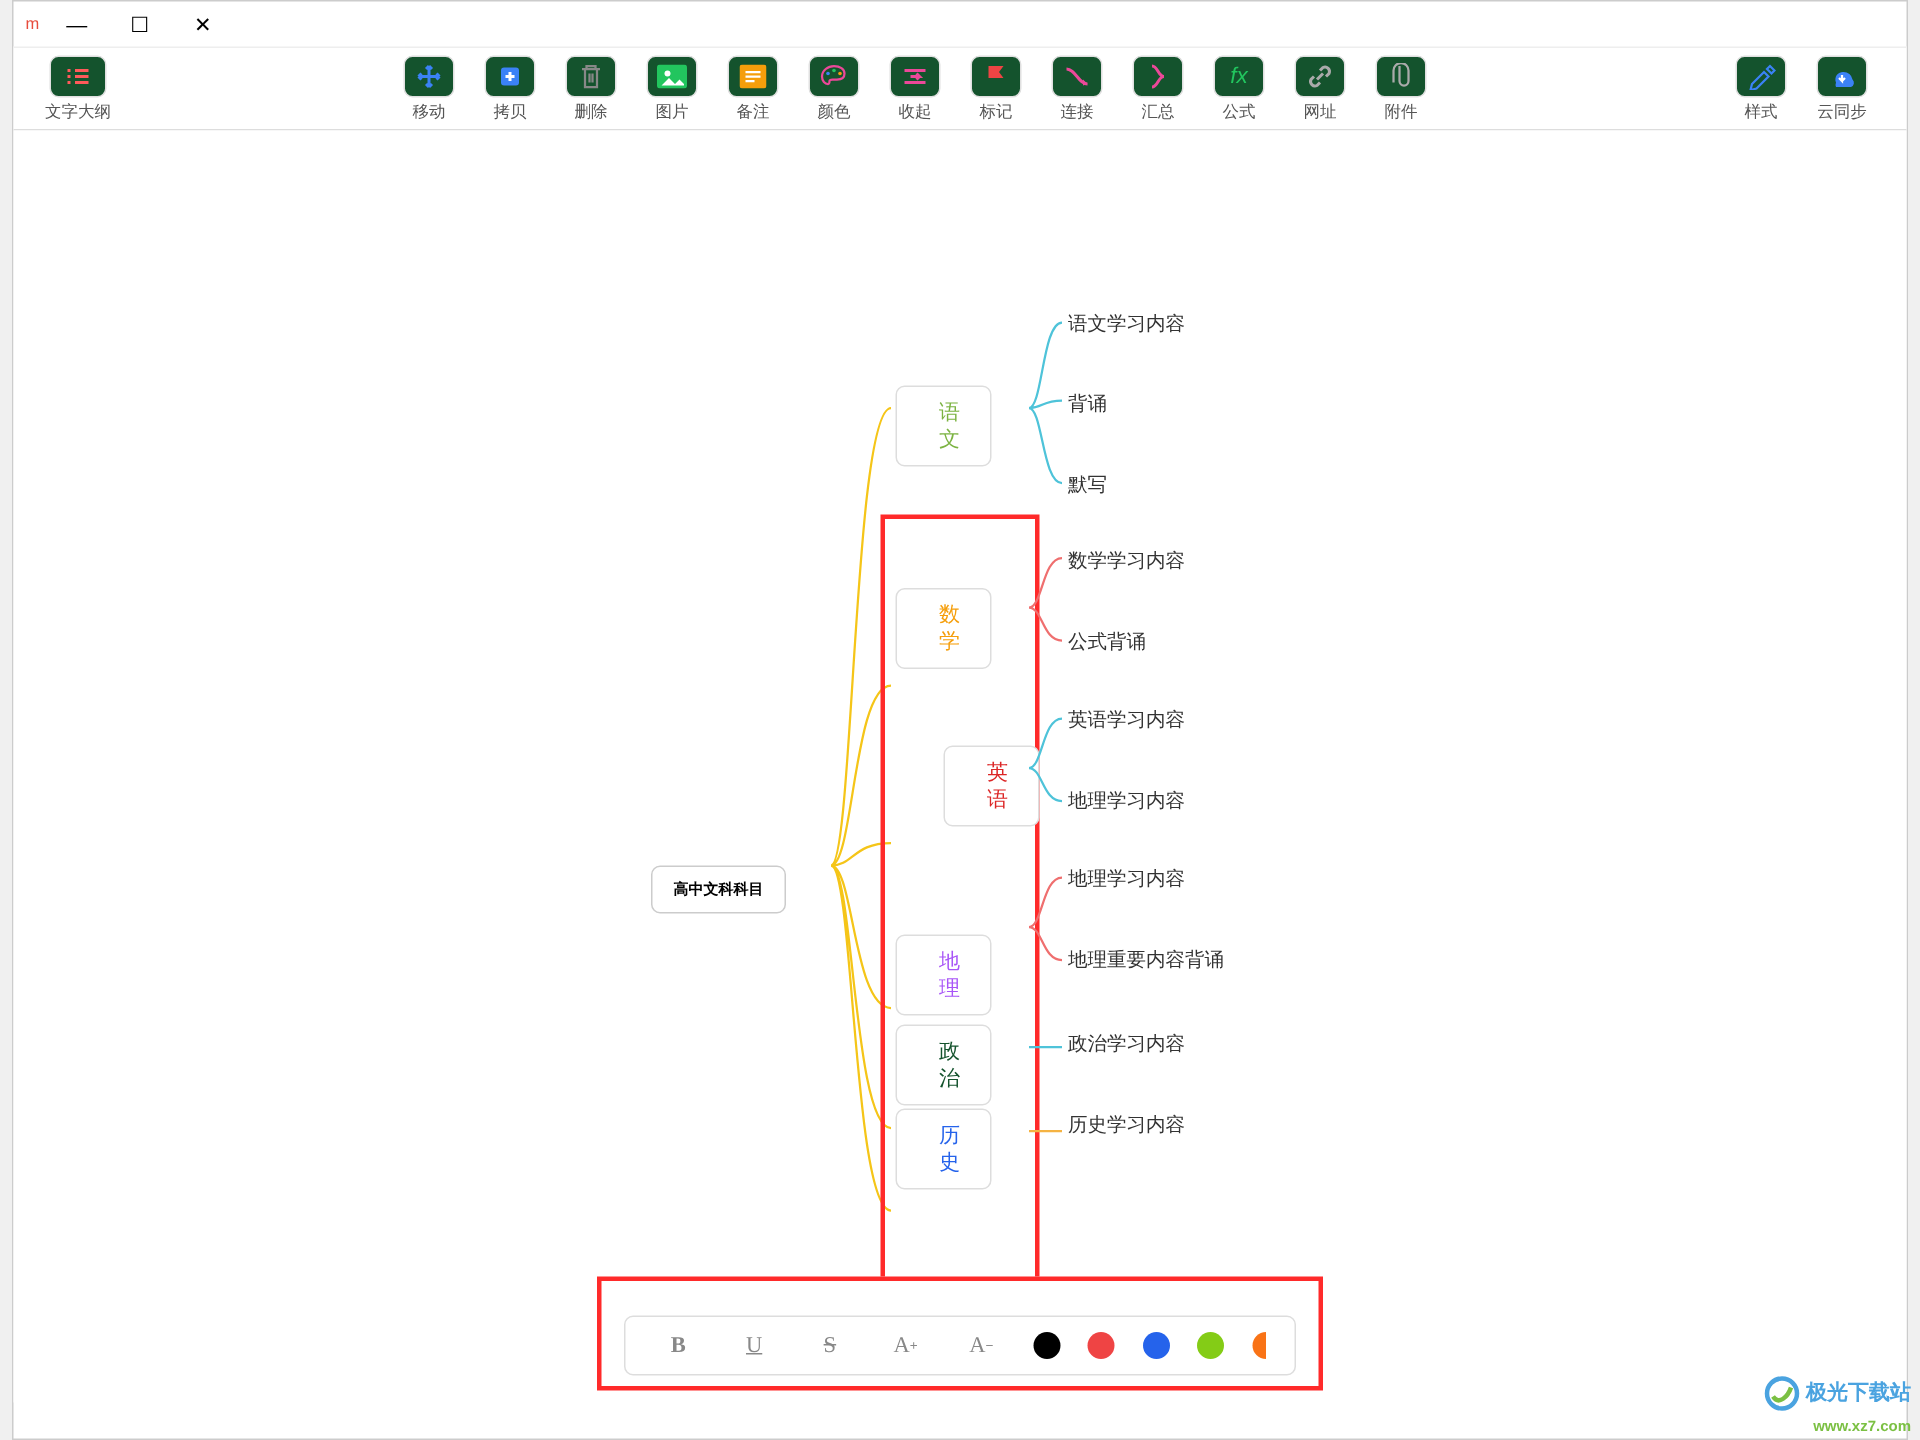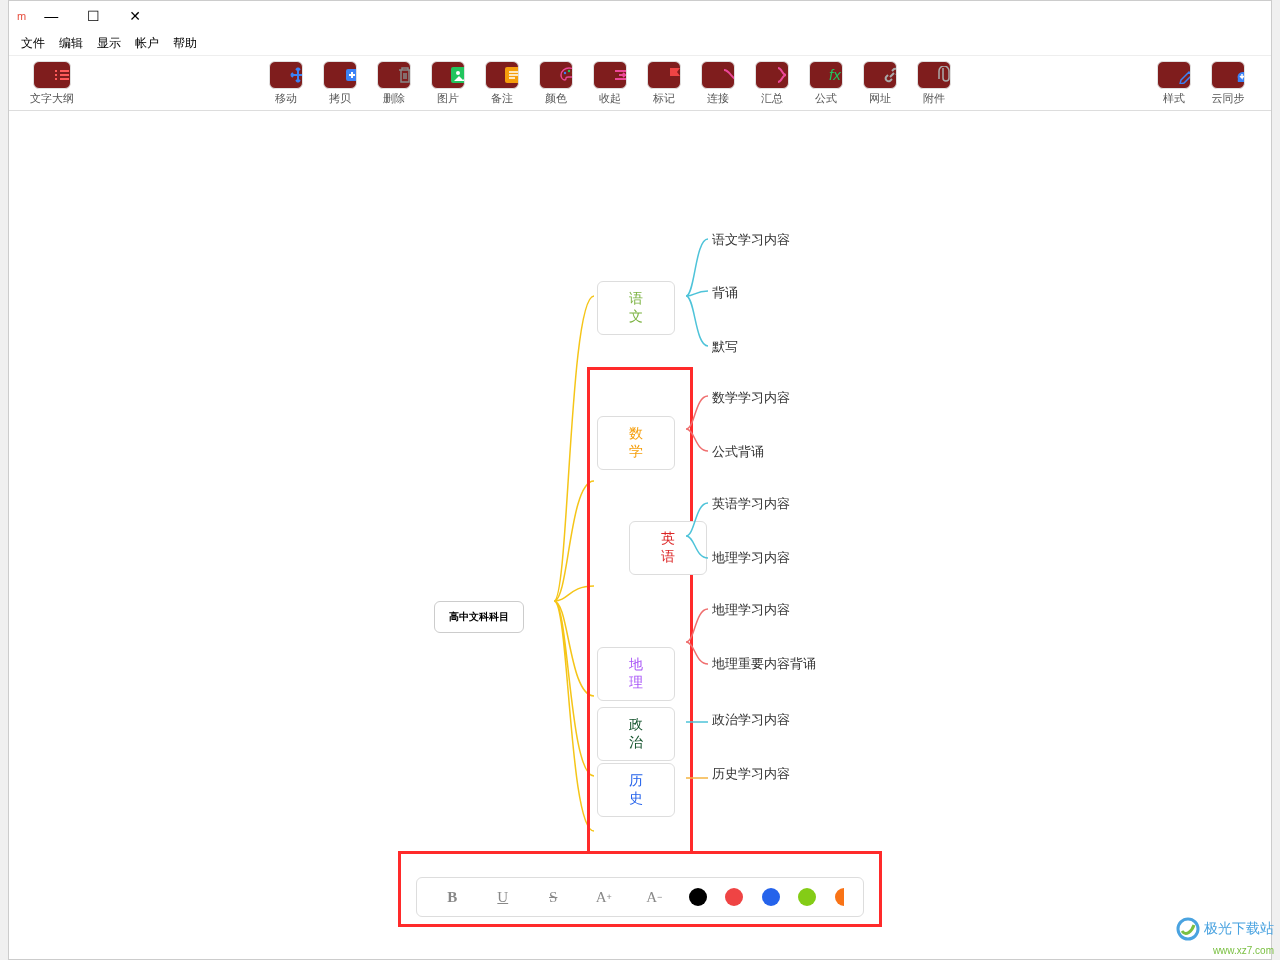--- a/index.html
+++ b/index.html
@@ -9,63 +9,56 @@
 .titlebar { height: 30px; display: flex; align-items: center; padding: 0 8px; font-size: 12px; }
 .titlebar .logo { color: #e74c3c; margin-right: 4px; font-size: 11px; }
 .titlebar .title { flex: 1; }
 .titlebar .winbtn { width: 42px; height: 28px; display: flex; align-items: center; justify-content: center; font-size: 14px; cursor: pointer; }
 
 .menubar { height: 24px; display: flex; align-items: center; padding: 0 12px; gap: 14px; font-size: 12px; }
 .menubar span { cursor: pointer; }
 
 .toolbar { height: 56px; border-top: 1px solid #eee; border-bottom: 1px solid #ddd; display: flex; align-items: center; padding: 0 16px; background: #fff; }
 .tool { display: flex; flex-direction: column; align-items: center; justify-content: center; width: 54px; height: 52px; cursor: pointer; font-size: 11px; color: #555; }
-.tool .ico { width: 34px; height: 28px; border: 1px solid #e0e0e0; border-radius: 6px; background: #7f1d1d; display: flex; align-items: center; justify-content: flex-start; margin-bottom: 2px; padding-left: 19px; }
+.tool .ico { width: 34px; height: 28px; border: 1px solid #e0e0e0; border-radius: 6px; background: #14532d; display: flex; align-items: center; justify-content: center; margin-bottom: 2px; }
 .tool.outline .ico { width: 38px; }
 .toolgap { width: 180px; }
 .toolbar .spacer { flex: 1; }
 
 .canvas { position: relative; width: 100%; height: calc(100% - 110px); background: #fff; overflow: hidden; }
 
 .root-node { position: absolute; left: 425px; top: 490px; border: 1px solid #ccc; border-radius: 6px; padding: 8px 14px; font-size: 10px; font-weight: bold; background: #fff; }
 
 .sel-box { position: absolute; left: 578px; top: 256px; width: 106px; height: 556px; border: 3px solid #ff2a2a; background: rgba(255,0,0,0.0); }
 
-.subject { position: absolute; border: 1px solid #ddd; border-radius: 6px; padding: 8px 28px; font-size: 14px; background: #fff; text-align: center; width: 78px; }
+.subject { position: absolute; border: 1px solid #ddd; border-radius: 6px; padding: 8px 28px; font-size: 14px; background: #fff; text-align: center; width: 64px; }
 .leaf { position: absolute; font-size: 13px; color: #333; }
 
 .format-box { position: absolute; left: 398px; top: 851px; width: 484px; height: 76px; border: 3px solid #ff2a2a; background: #fff; }
 .format-bar { position: absolute; left: 416px; top: 877px; width: 448px; height: 40px; border: 1px solid #ddd; border-radius: 6px; background: #fff; display: flex; align-items: center; justify-content: space-around; padding: 0 10px; }
 .fbtn { width: 32px; height: 28px; display: flex; align-items: center; justify-content: center; font-size: 15px; color: #888; cursor: pointer; font-family: Georgia, serif; }
 .colordot { width: 18px; height: 18px; border-radius: 50%; cursor: pointer; }
 .half { width: 9px; height: 18px; border-radius: 9px 0 0 9px; }
 
-.watermark { position: absolute; right: 6px; bottom: 2px; font-size: 14px; color: #4aa3e0; font-weight: normal; text-align: right; line-height: 1.2; }
+.watermark { position: absolute; right: 6px; bottom: 2px; font-size: 14px; color: #4aa3e0; font-weight: bold; text-align: right; line-height: 1.2; }
 .watermark .url { font-size: 10px; color: #7bc043; }
 
 svg.connector { position: absolute; pointer-events: none; }
 </style>
 </head>
 <body>
 
 <div class="window">
   <div class="titlebar">
     <span class="logo">m</span>
     <div class="winbtn">—</div>
     <div class="winbtn">☐</div>
     <div class="winbtn">✕</div>
   </div>
 
-  <div class="menubar">
-    <span>文件</span>
-    <span>编辑</span>
-    <span>显示</span>
-    <span>帐户</span>
-    <span>帮助</span>
-  </div>
 
   <div class="toolbar">
     <div class="tool outline">
       <div class="ico">
           <svg width="18" height="14">
             <g stroke="#ff5a5a" stroke-width="2">
               <line x1="2" y1="3" x2="4" y2="3"></line>
               <line x1="7" y1="3" x2="16" y2="3"></line>
               <line x1="2" y1="7" x2="4" y2="7"></line>
               <line x1="7" y1="7" x2="16" y2="7"></line>

